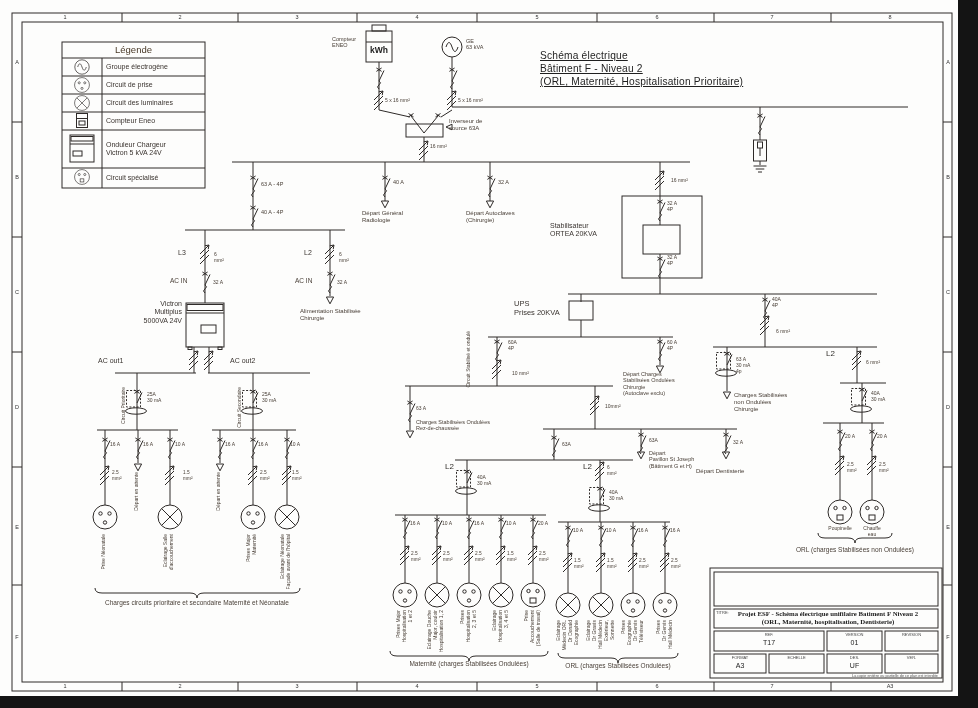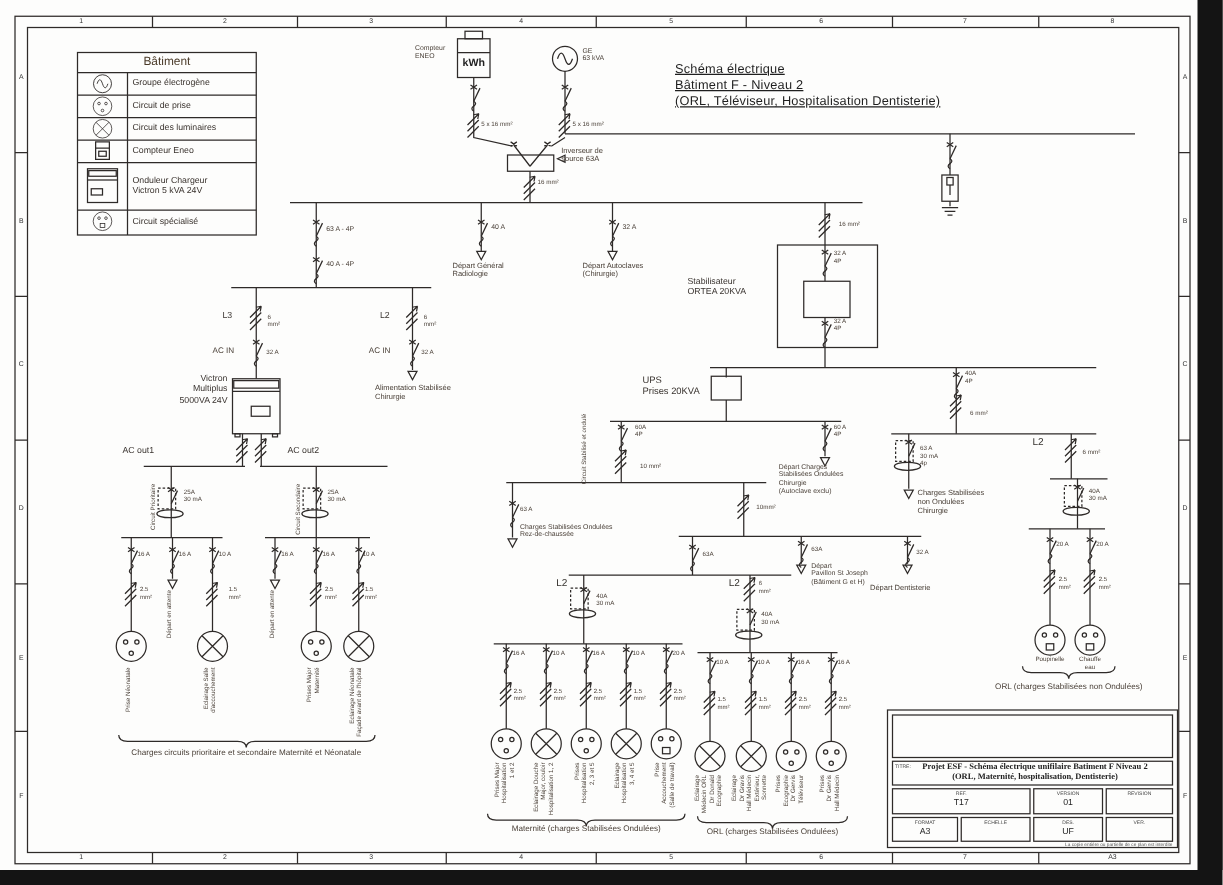--- a/index.html
+++ b/index.html
@@ -304,32 +304,32 @@
 <div class="fn" style="left:11px;top:404px">D</div>
 <div class="fn" style="left:11px;top:524px">E</div>
 <div class="fn" style="left:11px;top:634px">F</div>
 <div class="fn" style="left:942px;top:59px">A</div>
 <div class="fn" style="left:942px;top:174px">B</div>
 <div class="fn" style="left:942px;top:289px">C</div>
 <div class="fn" style="left:942px;top:404px">D</div>
 <div class="fn" style="left:942px;top:524px">E</div>
 <div class="fn" style="left:942px;top:634px">F</div>
 
-<div class="legtitle" style="left:62px;top:44px">Bâtiment</div>
+<div class="legtitle" style="left:62px;top:44px">Légende</div>
 <div class="legitem" style="left:106px;top:63px">Groupe électrogène</div>
 <div class="legitem" style="left:106px;top:81px">Circuit de prise</div>
 <div class="legitem" style="left:106px;top:99px">Circuit des luminaires</div>
 <div class="legitem" style="left:106px;top:117px">Compteur Eneo</div>
 <div class="legitem" style="left:106px;top:141px">Onduleur Chargeur
 Victron 5 kVA 24V</div>
 <div class="legitem" style="left:106px;top:174px">Circuit spécialisé</div>
 
 <div class="head" style="left:540px;top:50px">Schéma électrique</div>
 <div class="head" style="left:540px;top:63px">Bâtiment F - Niveau 2</div>
-<div class="head" style="left:540px;top:76px">(ORL, Téléviseur, Hospitalisation Dentisterie)</div>
+<div class="head" style="left:540px;top:76px">(ORL, Maternité, Hospitalisation Prioritaire)</div>
 
 <div class="lb" style="left:332px;top:36px">Compteur
 ENEO</div>
 <div class="kwh" style="left:366px;top:45px">kWh</div>
 <div class="lb" style="left:466px;top:38px">GE
 63 kVA</div>
 <div class="lb s5" style="left:385px;top:98px">5 x 16 mm²</div>
 <div class="lb s5" style="left:458px;top:98px">5 x 16 mm²</div>
 <div class="lb s6" style="left:449px;top:118px">Inverseur de
 source 63A</div>

